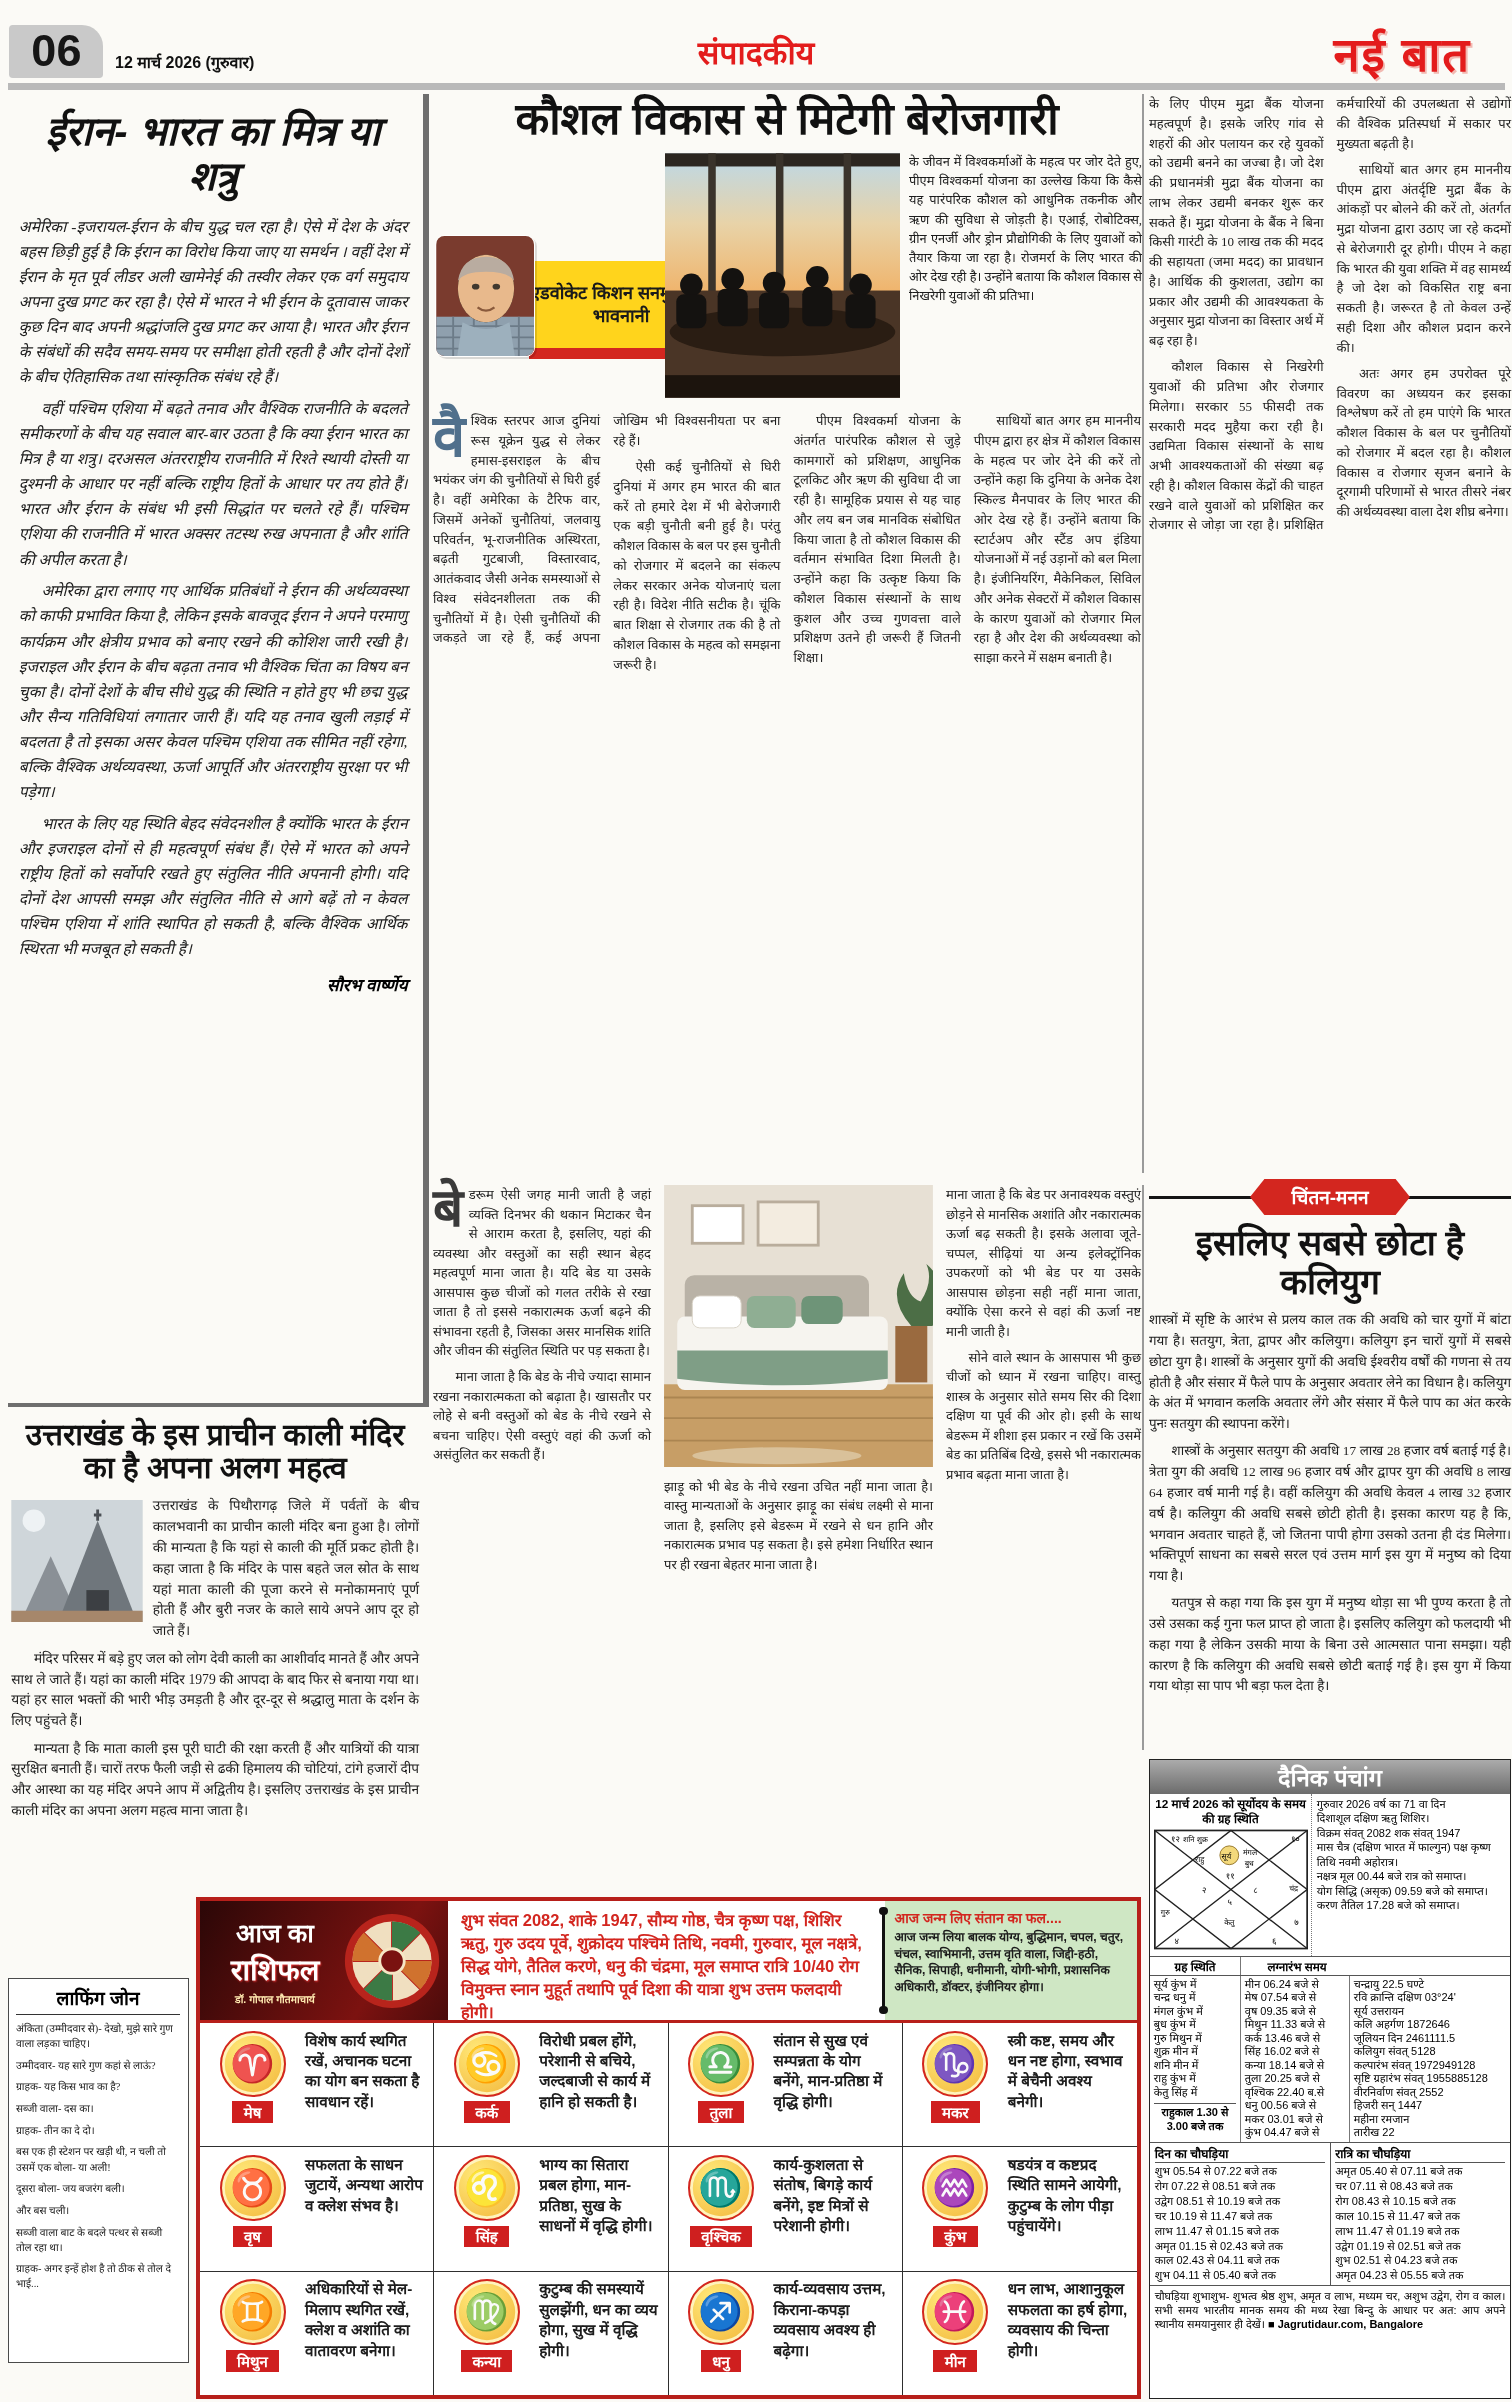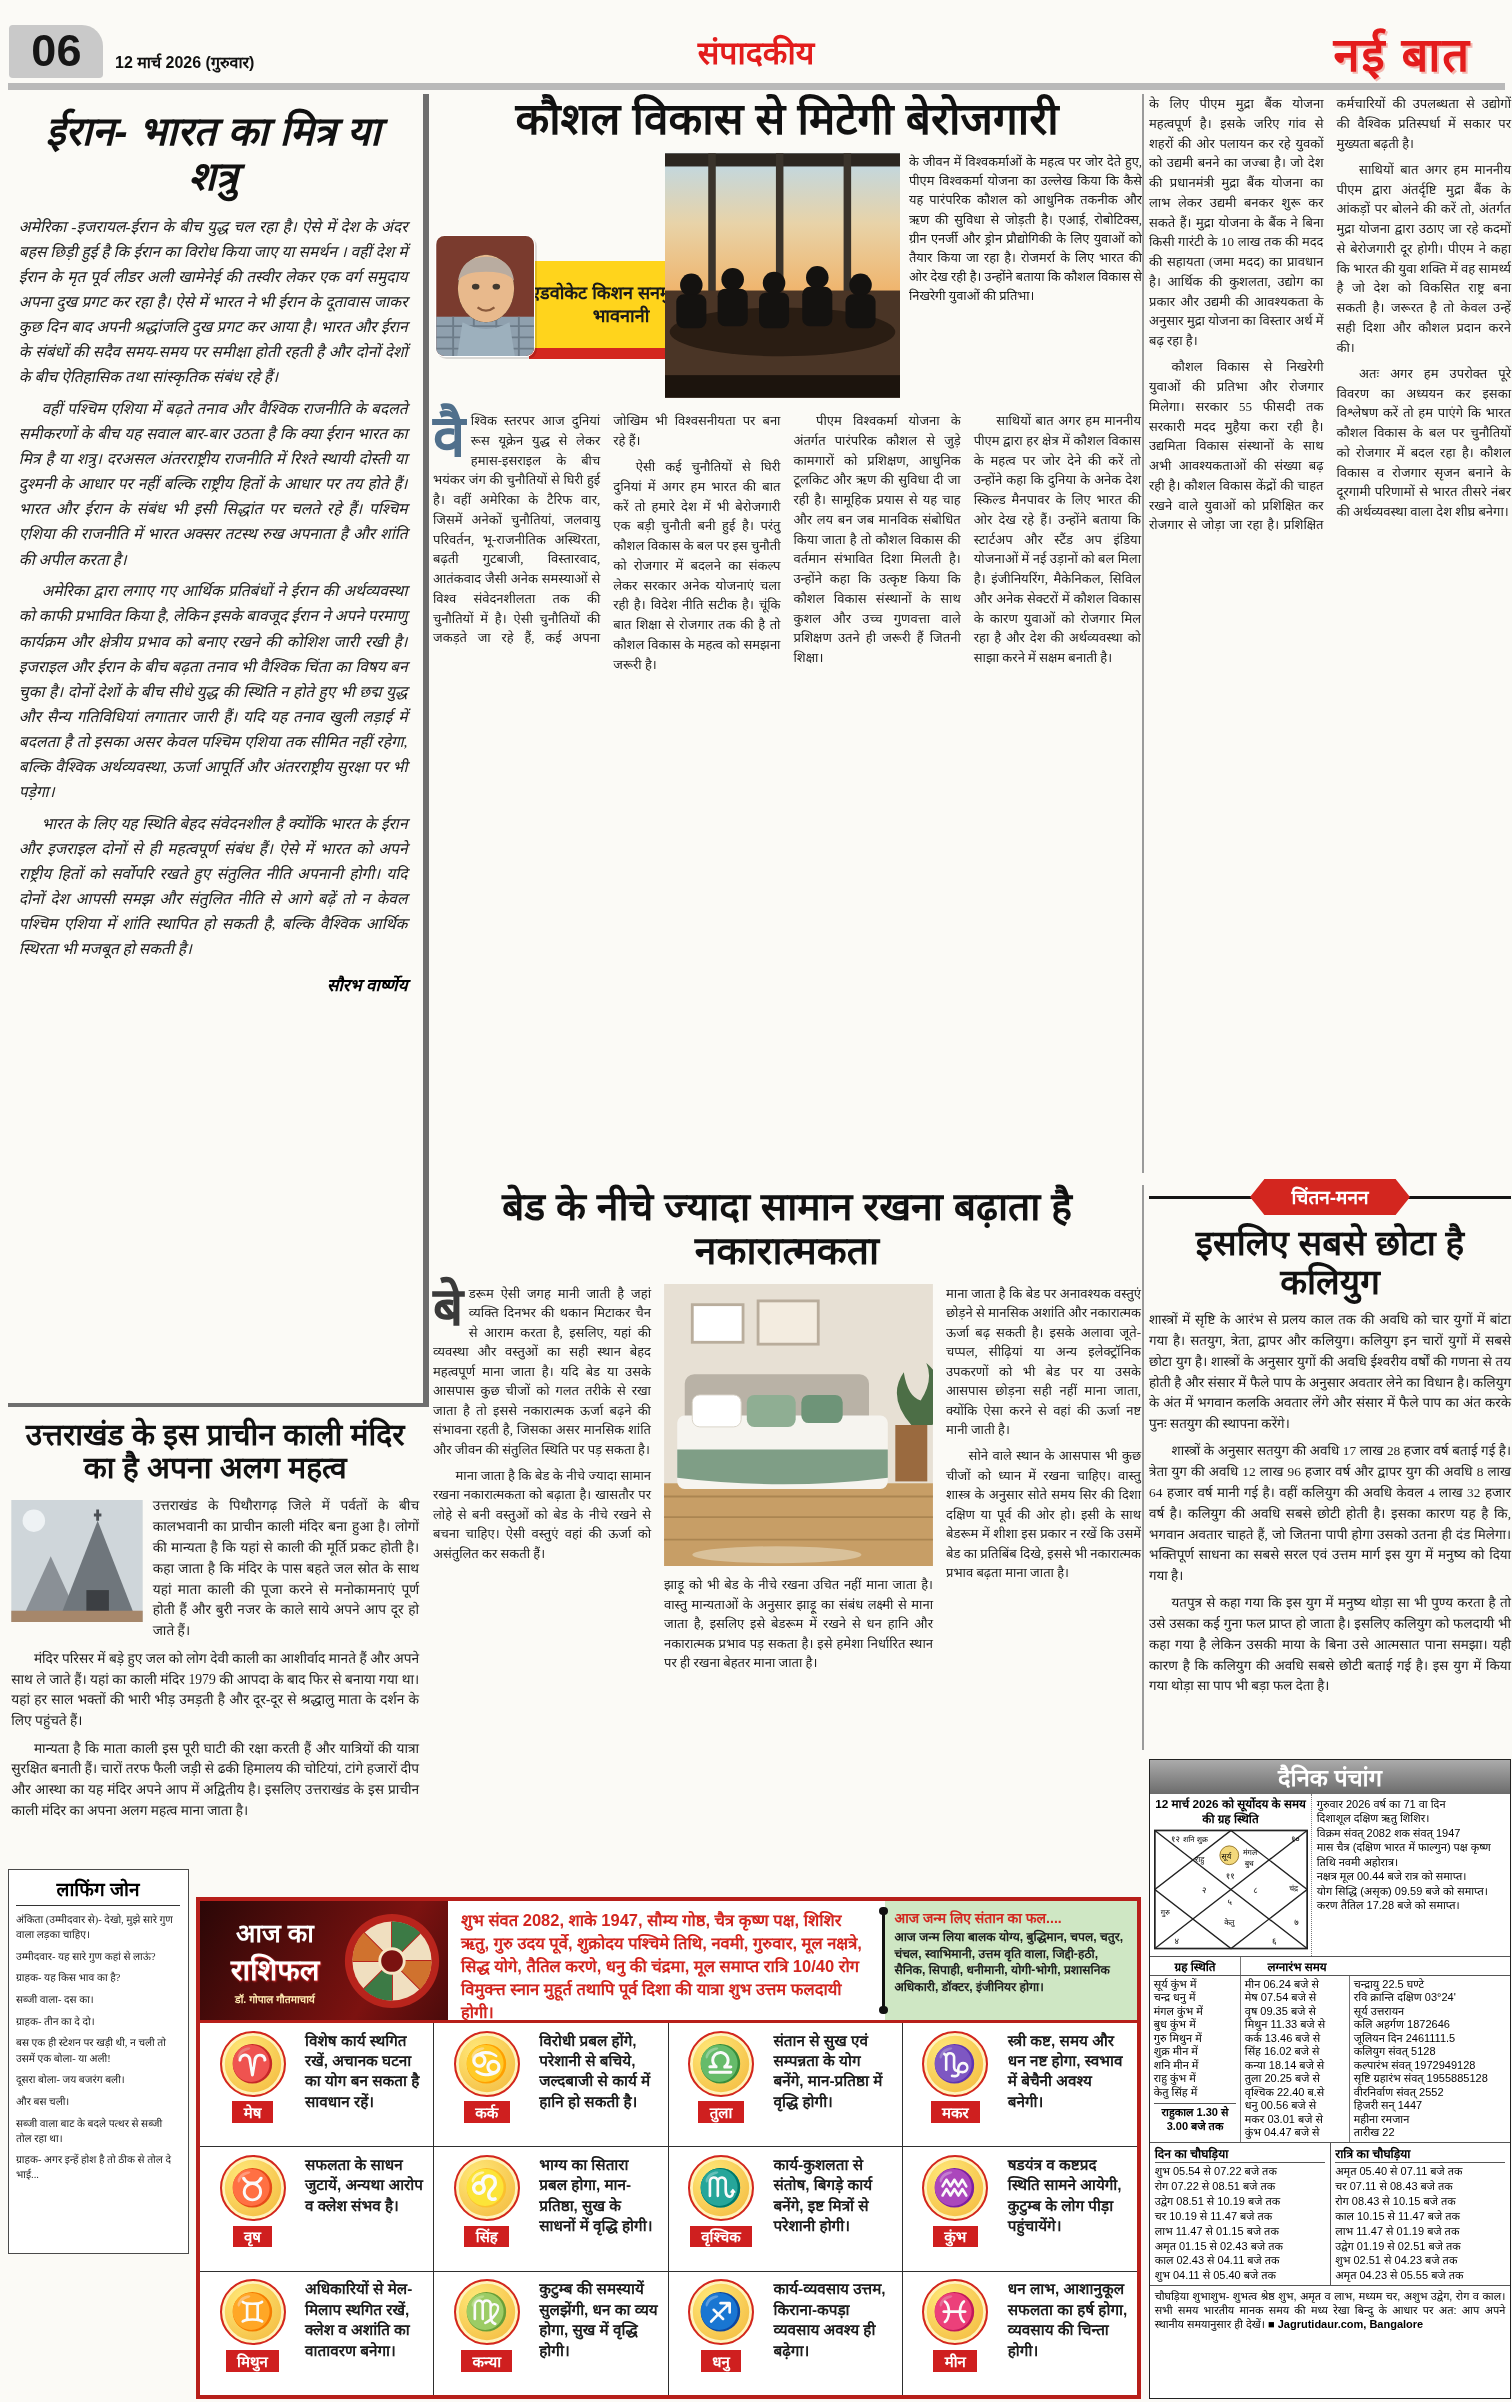--- a/index.html
+++ b/index.html
@@ -97,21 +97,21 @@
              white-space:normal !important; line-height:1.25 !important; }
   #chau { display:flex; border-top:0.9px solid #555; font-size:11px; }
   .chau-col { flex:1; padding:1.9px 4.7px; }
   .chau-col + .chau-col { border-left:0.9px solid #555; }
   .chau-title { text-align:left; font-weight:800; font-size:12.2px; border-bottom:0.9px solid #555; margin-bottom:1.9px; }
   .chau-col div.r { line-height:1.35; white-space:nowrap; }
   #pan-foot { border-top:0.9px solid #555; padding:2.8px 4.7px; font-size:11px; line-height:1.3; text-align:justify; }
   #pan-foot .src { font-weight:800; white-space:nowrap; }
 
   
-  #joke-box { position:absolute; left:7.5px; top:1869px; width:181px; height:385px; border:1.9px solid #4a4a4a;
+  #joke-box { position:absolute; left:7.5px; top:1978px; width:181px; height:385px; border:1.9px solid #4a4a4a;
               padding:5.6px 7.5px; background:#fff; }
   #joke-box .jt { text-align:center; font-weight:900; font-size:19px; border-bottom:1.9px solid #333;
               padding-bottom:3.8px; margin-bottom:5.6px; font-family:"Liberation Sans","DejaVu Sans",sans-serif; }
   #joke-box .jl { font-size:10.4px; line-height:1.45; margin-bottom:6.6px; color:#222; }
 
   
   #rashi { position:absolute; left:196px; top:1897px; width:945px; height:502px; border:4.7px solid #b71f1a;
            background:#fff; display:flex; flex-direction:column; }
   #rashi-head { height:122px; display:flex; border-bottom:3.8px solid #b71f1a; }
   #rashi-title { width:248px; background:linear-gradient(120deg,#2b0707,#7c1210 70%,#4a0b0b); display:flex;
@@ -232,21 +232,20 @@
   <div id="cont-col" class="body-txt">
     <p>के लिए पीएम मुद्रा बैंक योजना महत्वपूर्ण है। इसके जरिए गांव से शहरों की ओर पलायन कर रहे युवकों को उद्यमी बनने का जज्बा है। जो देश की प्रधानमंत्री मुद्रा बैंक योजना का लाभ लेकर उद्यमी बनकर शुरू कर सकते हैं। मुद्रा योजना के बैंक ने बिना किसी गारंटी के 10 लाख तक की मदद की सहायता (जमा मदद) का प्रावधान है। आर्थिक की कुशलता, उद्योग का प्रकार और उद्यमी की आवश्यकता के अनुसार मुद्रा योजना का विस्तार अर्थ में बढ़ रहा है।</p>
     <p>कौशल विकास से निखरेगी युवाओं की प्रतिभा और रोजगार मिलेगा। सरकार 55 फीसदी तक सरकारी मदद मुहैया करा रही है। उद्यमिता विकास संस्थानों के साथ अभी आवश्यकताओं की संख्या बढ़ रही है। कौशल विकास केंद्रों की चाहत रखने वाले युवाओं को प्रशिक्षित कर रोजगार से जोड़ा जा रहा है। प्रशिक्षित कर्मचारियों की उपलब्धता से उद्योगों की वैश्विक प्रतिस्पर्धा में सकार पर मुख्यता बढ़ती है।</p>
     <p>साथियों बात अगर हम माननीय पीएम द्वारा अंतर्दृष्टि मुद्रा बैंक के आंकड़ों पर बोलने की करें तो, अंतर्गत मुद्रा योजना द्वारा उठाए जा रहे कदमों से बेरोजगारी दूर होगी। पीएम ने कहा कि भारत की युवा शक्ति में वह सामर्थ्य है जो देश को विकसित राष्ट्र बना सकती है। जरूरत है तो केवल उन्हें सही दिशा और कौशल प्रदान करने की।</p>
     <p>अतः अगर हम उपरोक्त पूरे विवरण का अध्ययन कर इसका विश्लेषण करें तो हम पाएंगे कि भारत कौशल विकास के बल पर चुनौतियों को रोजगार में बदल रहा है। कौशल विकास व रोजगार सृजन बनाने के दूरगामी परिणामों से भारत तीसरे नंबर की अर्थव्यवस्था वाला देश शीघ्र बनेगा।</p>
   </div>
 
   <div class="vrule" style="left:1142px; top:94px; height:1079px;"></div>
 
   <div id="bed-box">
-    <div class="headline hfont">बेड के नीचे ज्यादा सामान रखना बढ़ाता है नकारात्मकता</div>
     <div id="bed-grid">
       <div class="body-txt">
         <p><span class="dropcap dc-dark hfont">बे</span><span>डरूम ऐसी जगह मानी जाती है जहां व्यक्ति दिनभर की थकान मिटाकर चैन से आराम करता है, इसलिए, यहां की व्यवस्था और वस्तुओं का सही स्थान बेहद महत्वपूर्ण माना जाता है। यदि बेड या उसके आसपास कुछ चीजों को गलत तरीके से रखा जाता है तो इससे नकारात्मक ऊर्जा बढ़ने की संभावना रहती है, जिसका असर मानसिक शांति और जीवन की संतुलित स्थिति पर पड़ सकता है।</span></p>
         <p>माना जाता है कि बेड के नीचे ज्यादा सामान रखना नकारात्मकता को बढ़ाता है। खासतौर पर लोहे से बनी वस्तुओं को बेड के नीचे रखने से बचना चाहिए। ऐसी वस्तुएं वहां की ऊर्जा को असंतुलित कर सकती हैं।</p>
       </div>
       <div>
         <div>
           <svg width="269" height="282" viewBox="0 0 286 300">
             <rect width="286" height="300" fill="#e7e0d4"></rect>
             <rect x="30" y="22" width="54" height="40" fill="#fff" stroke="#b9ad9c" stroke-width="3"></rect>

